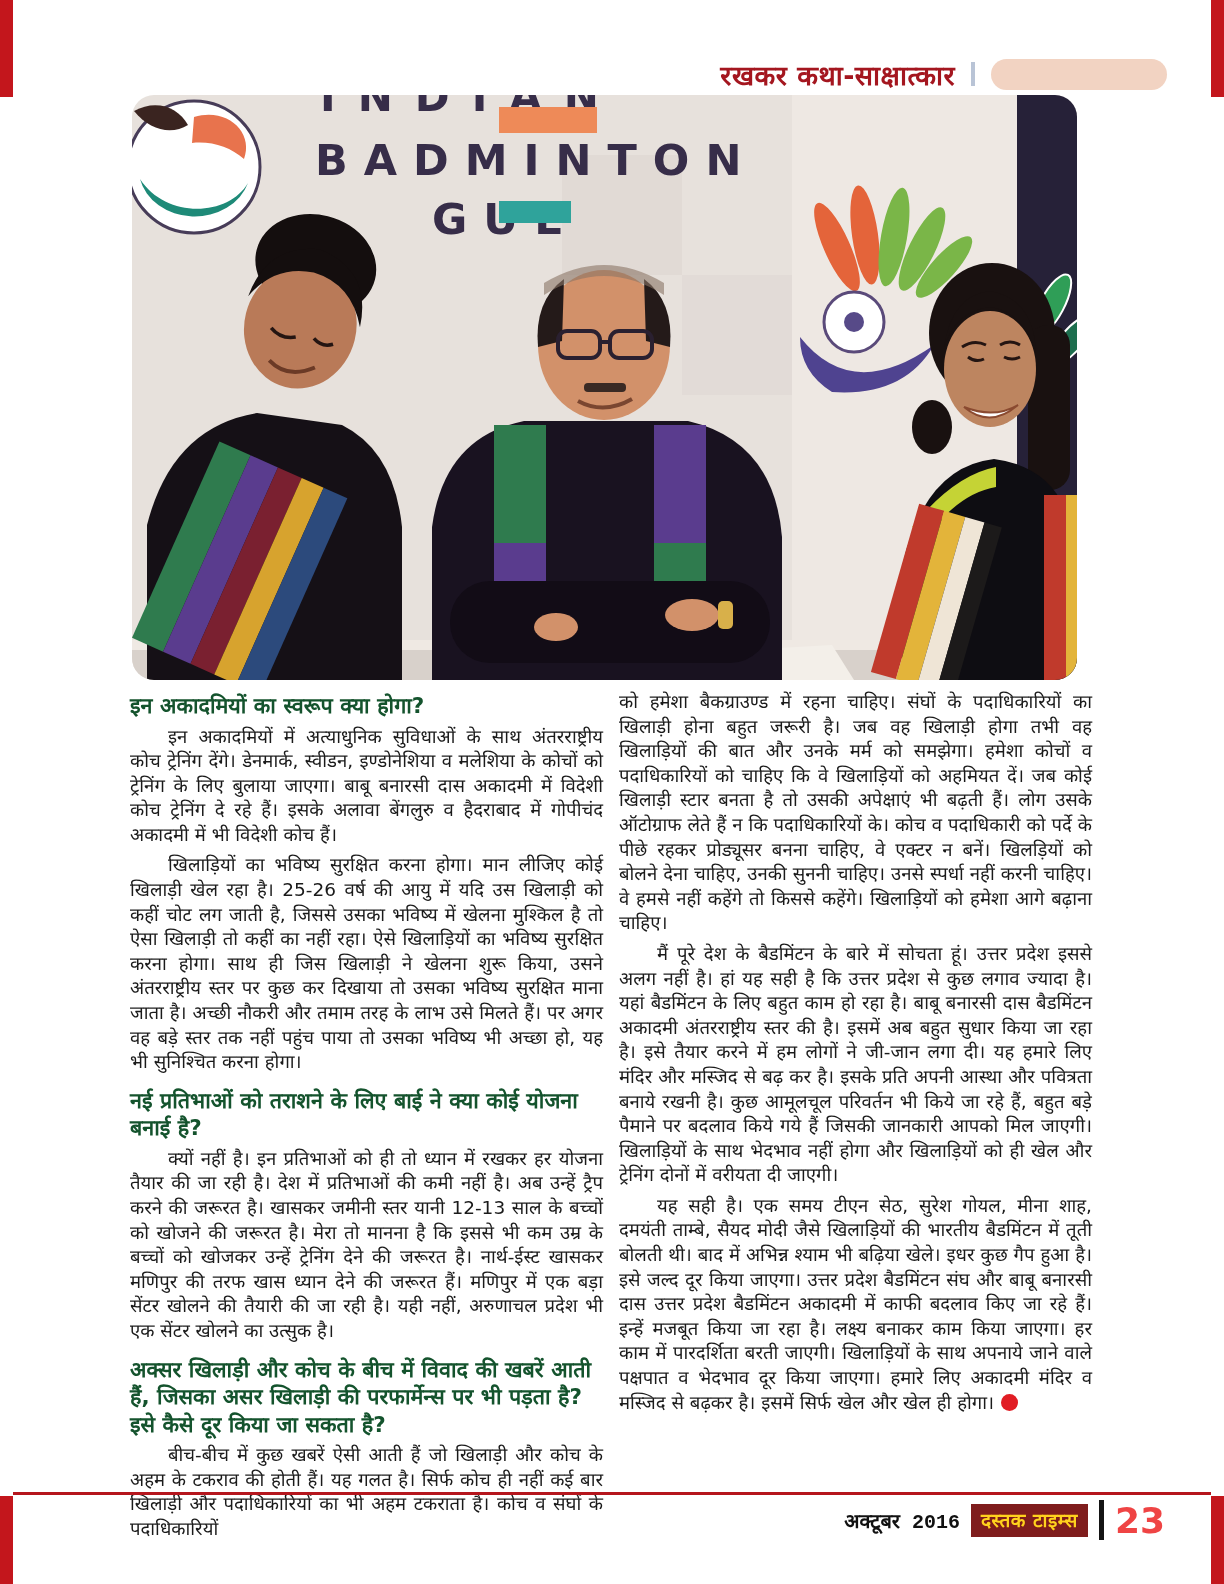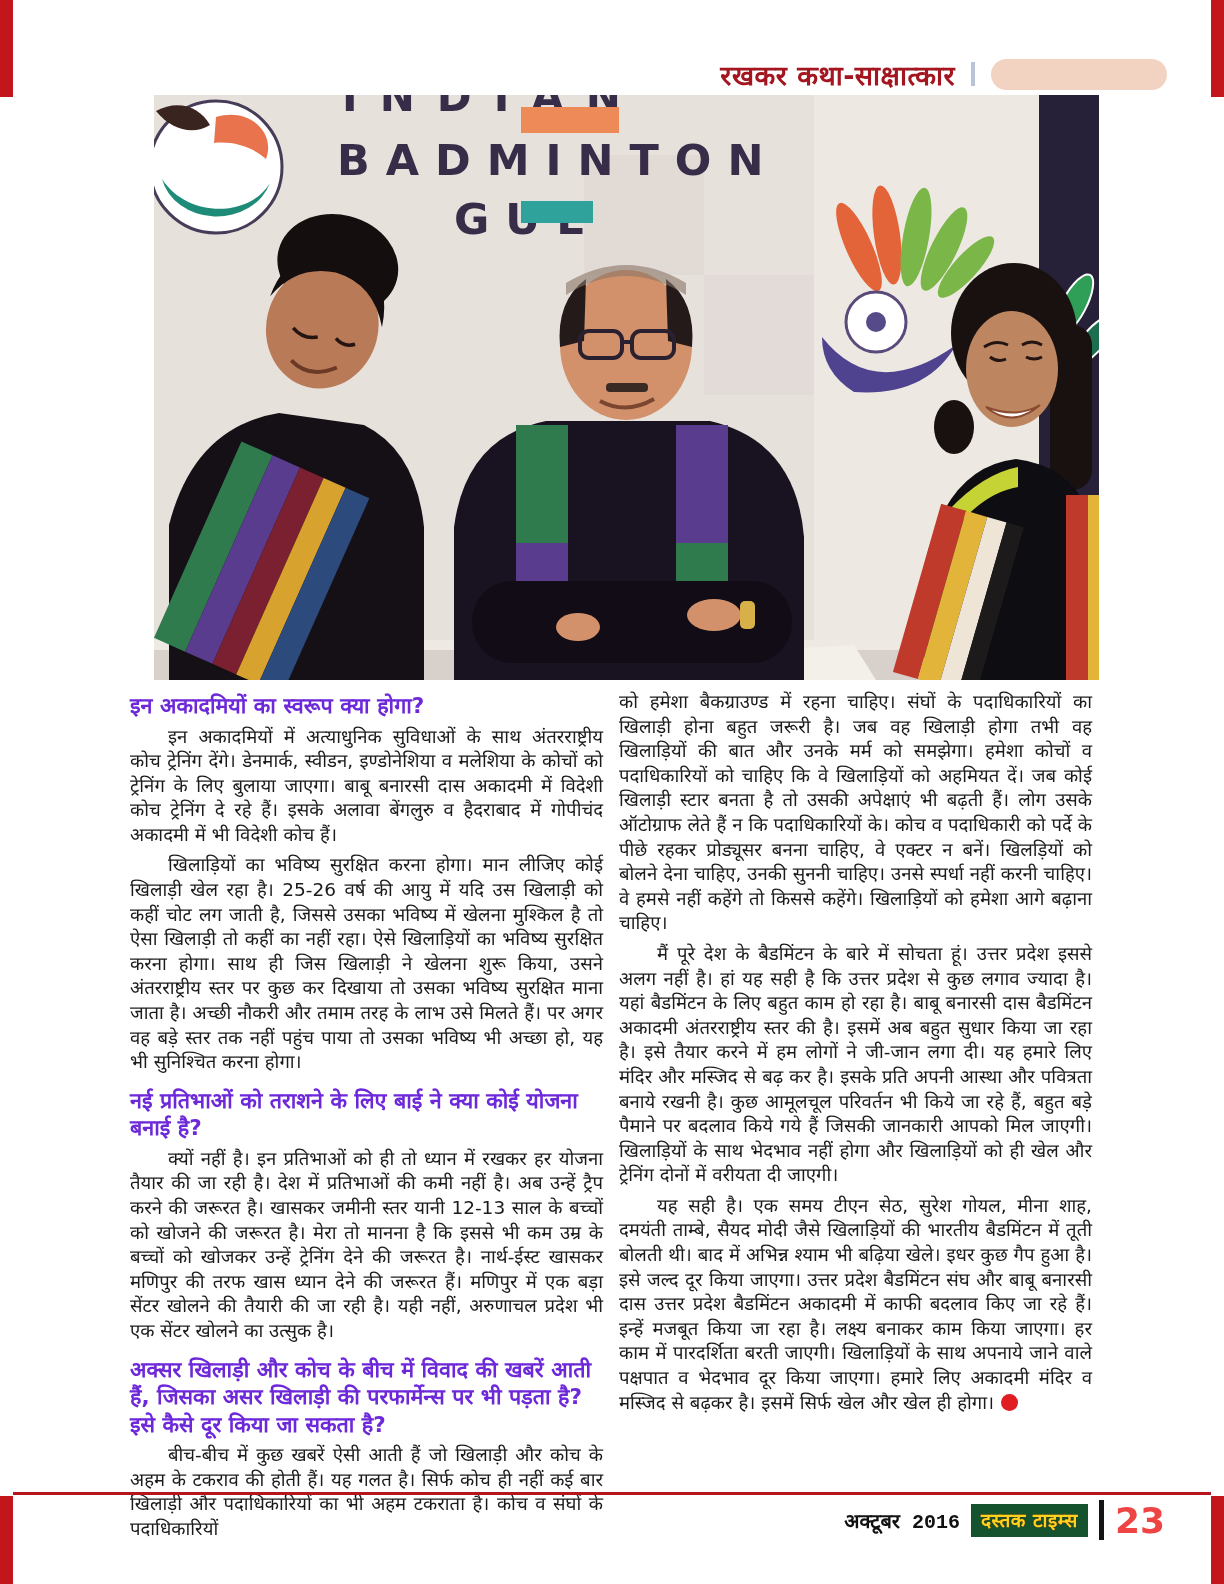--- a/index.html
+++ b/index.html
@@ -15,43 +15,43 @@
   .edge.br { right:0; top:1496px; height:88px; }
 
   
   .header { position:absolute; top:56px; left:0; right:57px; height:36px;
     display:flex; justify-content:flex-end; align-items:center; gap:16px; }
   .header-title { color:#a4161f; font-size:27px; font-weight:bold; letter-spacing:0.5px; }
   .header-sep { width:4px; height:24px; background:#b9c4d6; }
   .header-pill { width:176px; height:31px; border-radius:16px; background:#f2d3c2; }
 
   
-  .photo { position:absolute; left:154px; top:95px; width:945px; height:585px; overflow:hidden; }
+  .photo { position:absolute; left:132px; top:95px; width:945px; height:585px; overflow:hidden;border-radius:22px; }
   .photo svg { display:block; }
   .bdtext { font-family:"DejaVu Sans", sans-serif; font-weight:600; fill:#372d49; }
 
   
   .columns { position:absolute; left:130px; top:690px; width:962px;
     display:flex; gap:16px; color:#1a1a1a; }
   .col { width:473px; }
-  .q { font-size:21.5px; line-height:27.5px; font-weight:bold; color:#6d28d9;
+  .q { font-size:21.5px; line-height:27.5px; font-weight:bold; color:#14532d;
        margin:12px 0 5px 0; text-align:left; }
   .col .q:first-child { margin-top:2px; }
   .a { font-size:18.5px; line-height:24.6px; text-align:justify;
        margin:0 0 6px 0; text-indent:38px; }
   .a.noindent { text-indent:0; }
   .end-dot { display:inline-block; width:17px; height:17px; border-radius:50%;
        background:#e11d24; margin-left:7px; vertical-align:-2px; }
 
   
   .footer-rule { position:absolute; left:13px; right:13px; top:1492px; height:3px; background:#b5161d; }
   .footer { position:absolute; top:1499px; right:59px; height:42px;
     display:flex; align-items:center; gap:11px; }
   .footer-date { font-weight:bold; font-size:20px; color:#111;font-family:Liberation Mono, monospace; }
-  .footer-logo { background:#14532d; color:#ffd21e; font-weight:bold; font-size:19px;
+  .footer-logo { background:#7f1d1d; color:#ffd21e; font-weight:bold; font-size:19px;
     padding:3px 10px 4px 10px; letter-spacing:0.5px; white-space:nowrap;
     text-shadow:0 0 1px #7a0e08; }
   .footer-divider { width:5px; height:40px; background:#141414; }
   .footer-page { font-size:36px; font-weight:bold; color:#ef4444; }
 </style>
 </head>
 <body>
 
 <div class="page">
 

